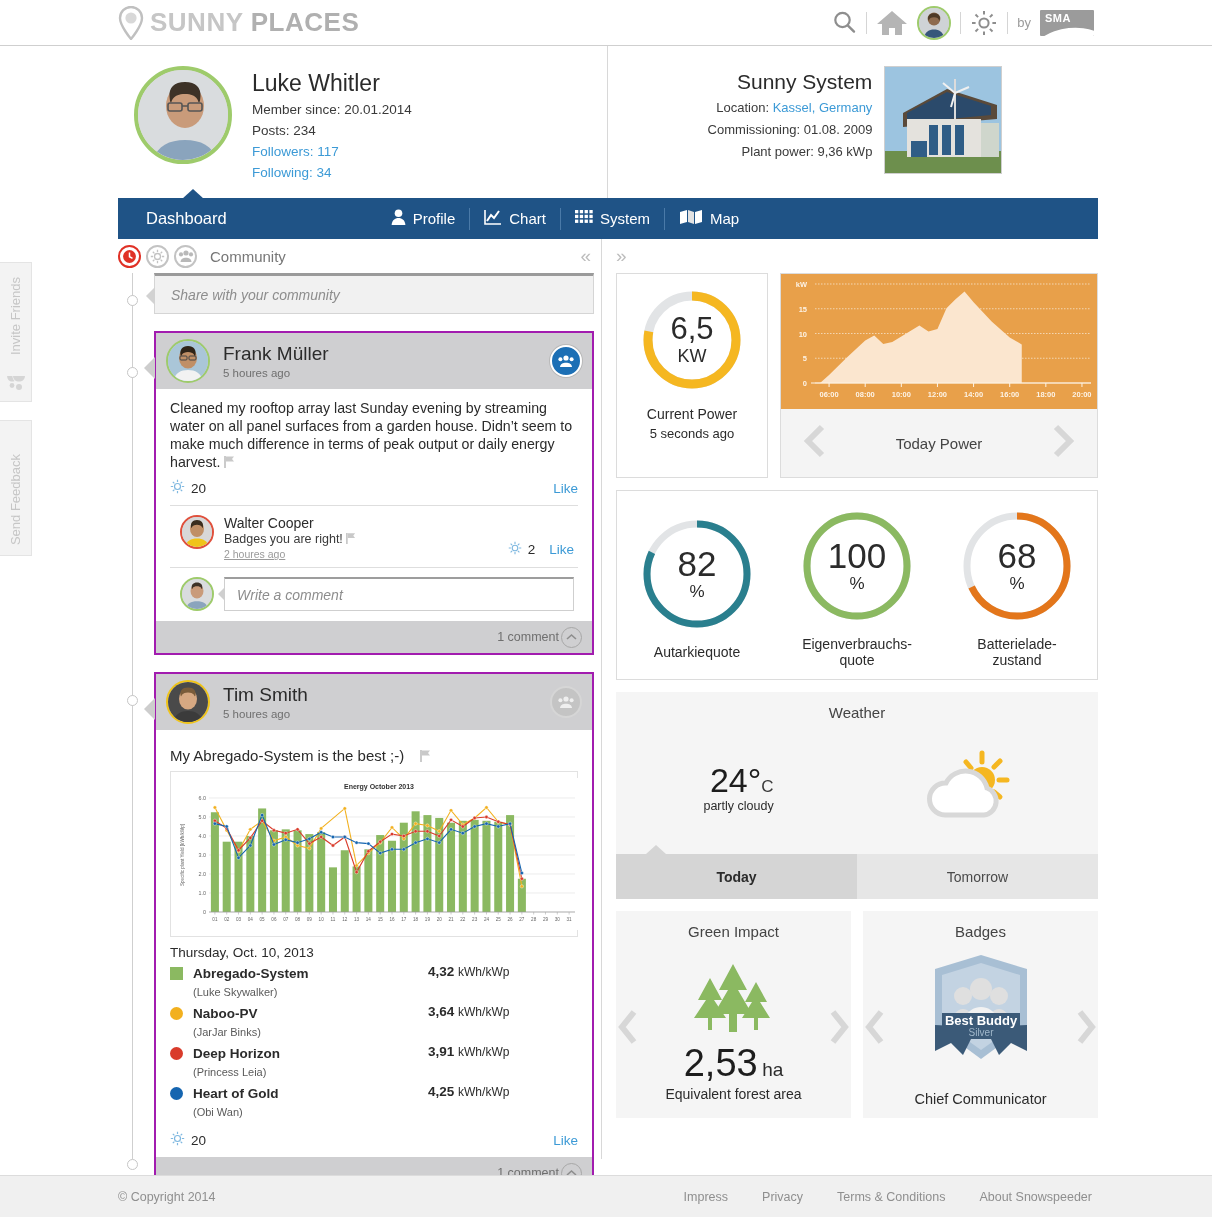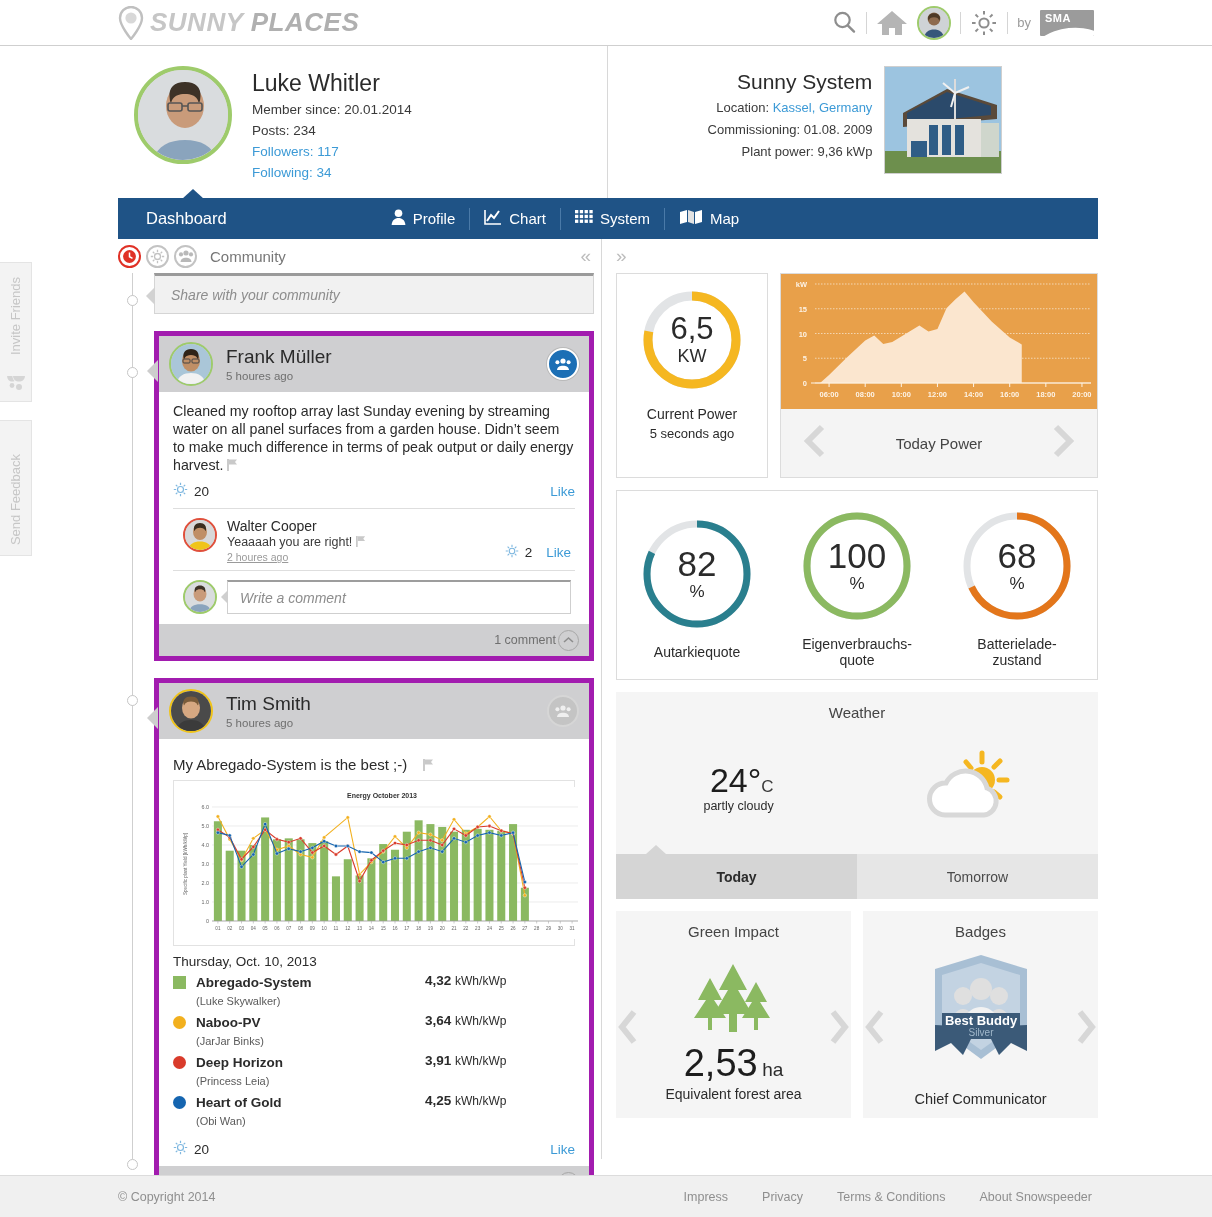--- a/index.html
+++ b/index.html
@@ -14,21 +14,21 @@
   }
 
   
   #top-header {
     height:46px; width:100%;
     background:#fff;
     border-bottom:1px solid #cfcfcf;
     display:flex; align-items:center;
     position:relative;
   }
-  .brand { display:flex; align-items:center; margin-left:118px;font-style:italic; }
+  .brand { display:flex; align-items:center; margin-left:118px; }
   .brand-pin { width:26px; height:34px; position:relative; margin-right:6px;}
   .brand-pin svg { display:block; }
   .brand-text { font-size:26px; font-weight:bold; letter-spacing:.5px; color:#b9b9b9; }
   .hdr-right { margin-left:auto; margin-right:118px; display:flex; align-items:center; gap:9px; }
   .hdr-icon { cursor:pointer; display:flex; align-items:center; justify-content:center; }
   .hdr-sep { width:1px; height:22px; background:#d5d5d5; }
   .hdr-avatar {
     width:34px; height:34px; border-radius:50%;
     border:2px solid #9ecb6b; overflow:hidden;
     background:#d9d9d9; position:relative;
@@ -101,21 +101,21 @@
   .share-box {
     background:#f1f1f1;border:1px solid #d5d5d5;border-top:3px solid #9a9a9a;
     height:41px;display:flex;align-items:center;padding-left:16px;
     font-style:italic;color:#8d8d8d;font-size:14px;position:relative;margin-bottom:17px;
   }
   .share-box:before{
     content:"";position:absolute;left:-9px;top:11px;
     border-top:9px solid transparent;border-bottom:9px solid transparent;border-right:9px solid #d2d2d2;
   }
 
-  .post { border:5px solid #a21caf; background:#fff; margin-bottom:17px; position:relative; }
+  .post { border:2px solid #a21caf; background:#fff; margin-bottom:17px; position:relative; }
   .post:before{
     content:"";position:absolute;left:-12px;top:24px;
     border-top:11px solid transparent;border-bottom:11px solid transparent;border-right:11px solid #cdcdcd;
   }
   .post-hd { background:#cfcfd1; display:flex; align-items:center; height:56px; padding:0 10px; }
   .p-av { width:44px;height:44px;border-radius:50%;border:2px solid #9ecb6b;overflow:hidden;background:#d0d0d0;position:relative;flex:none; }
   .p-av.ring-yellow { border-color:#f0c419; }
   .p-av.ring-blue { border-color:#1f76bd; }
   .p-meta { margin-left:13px; }
   .p-name { font-size:19px;color:#2b2b2b; }
@@ -465,21 +465,21 @@
               <svg width="30" height="30" viewBox="0 0 30 30">
                   <rect width="30" height="30" fill="#d8d8d8"></rect>
                   <ellipse cx="15" cy="12" rx="7" ry="8" fill="#c08f66"></ellipse>
                   <path d="M15 3c4.6 0 6.4 3 6 6.4-.3 2.2-.8 1.4-.8 1.4s-.5-3-5.2-3-5.2 3-5.2 3-.5.8-.8-1.4C8.6 6 10.4 3 15 3z" fill="#3a2d1e"></path>
                   <path d="M3 30c1.5-6.4 6-8.6 12-8.6s10.5 2.2 12 8.6z" fill="#f0c419"></path>
                 </svg>
             </div>
             <div class="c-txt">
               <div class="c-name">Walter Cooper</div>
               <div class="c-msg">
-                <span>Yeaaaah you are right!</span>
+                <span>Badges you are right!</span>
                 <span class="flagicon"><svg width="10" height="12" viewBox="0 0 11 13">
                       <path d="M1 1v12" stroke="#b5b5b5" stroke-width="1.4"></path>
                       <path d="M2 1.4h8l-2 2.6 2 2.6H2z" fill="#c9c9c9"></path>
                     </svg></span>
               </div>
               <div class="c-time">2 houres ago</div>
             </div>
             <div class="c-right">
               <span class="likes">
                 <span><svg width="14" height="14" viewBox="0 0 15 15">

